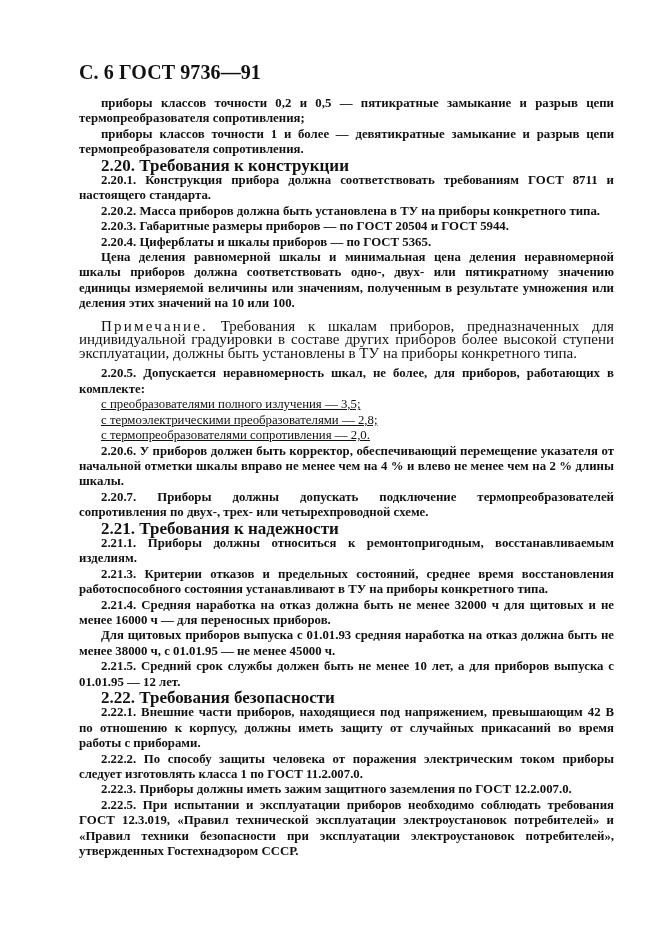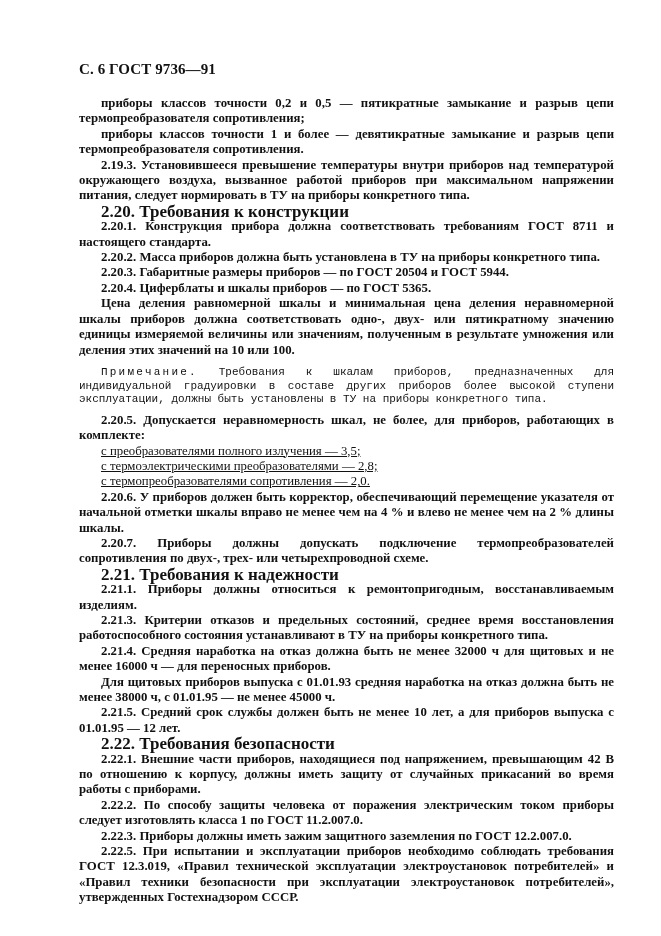--- a/index.html
+++ b/index.html
@@ -1,34 +1,33 @@
 <!DOCTYPE html>
 <html><head>
 <meta charset="utf-8">
 <style>
   html, body { margin: 0; padding: 0; background: #ffffff; }
   body { width: 661px; height: 936px; position: relative; overflow: hidden;
          font-family: "Liberation Serif", "DejaVu Serif", serif; color: #111; }
-  .page-header { position: absolute; left: 79px; top: 61px; font-weight: bold; font-size: 15px; letter-spacing: 0.1px; }
+  .page-header { position: absolute; left: 79px; top: 61px; font-weight: bold; font-size: 20px; letter-spacing: 0.1px; }
   .content { position: absolute; left: 79px; top: 96px; width: 535px; font-size: 12.8px; line-height: 15.4px; }
   .p { text-align: justify; text-indent: 22px; margin: 0; font-weight: bold; }
   .nl { text-indent: 22px; margin: 0; text-align: left; text-decoration: underline; }
   .h { font-weight: bold; text-indent: 22px; margin: 0; font-size: 17px; }
-  .note { font-size: 11px; line-height: 13.6px; text-align: justify; text-indent: 22px; margin: 8px 0 6px 0; font-family: Liberation Mono, monospace; }
+  .note { font-size: 15px; line-height: 13.6px; text-align: justify; text-indent: 22px; margin: 8px 0 6px 0; }
   .note .sp { letter-spacing: 2.2px; }
 </style>
 </head>
 <body>
 
 <div class="page-header">С. 6 ГОСТ 9736—91</div>
 
 <div class="content">
   <p class="p">приборы классов точности 0,2 и 0,5 — пятикратные замыкание и разрыв цепи термопреобразователя сопротивления;</p>
   <p class="p">приборы классов точности 1 и более — девятикратные замыкание и разрыв цепи термопреобразователя сопротивления.</p>
-  <p class="p">2.19.3.  Установившееся превышение температуры внутри приборов над температурой окружающего воздуха, вызванное работой приборов при максимальном напряжении питания, следует нормировать в ТУ на приборы конкретного типа.</p>
   <p class="h">2.20.  Требования к конструкции</p>
   <p class="p">2.20.1.  Конструкция прибора должна соответствовать требованиям ГОСТ 8711 и настоящего стандарта.</p>
   <p class="p">2.20.2.  Масса приборов должна быть установлена в ТУ на приборы конкретного типа.</p>
   <p class="p">2.20.3.  Габаритные размеры приборов — по ГОСТ 20504 и ГОСТ 5944.</p>
   <p class="p">2.20.4.  Циферблаты и шкалы приборов — по ГОСТ 5365.</p>
   <p class="p">Цена деления равномерной шкалы и минимальная цена деления неравномерной шкалы приборов должна соответствовать одно-, двух- или пятикратному значению единицы измеряемой величины или значениям, полученным в результате умножения или деления этих значений на 10 или 100.</p>
   <p class="note"><span class="sp">Примечание.</span><span> Требования к шкалам приборов, предназначенных для индивидуальной градуировки в составе других приборов более высокой ступени эксплуатации, должны быть установлены в ТУ на приборы конкретного типа.</span></p>
   <p class="p">2.20.5.  Допускается неравномерность шкал, не более, для приборов, работающих в комплекте:</p>
   <p class="nl">с преобразователями полного излучения — 3,5;</p>
   <p class="nl">с термоэлектрическими преобразователями — 2,8;</p>

